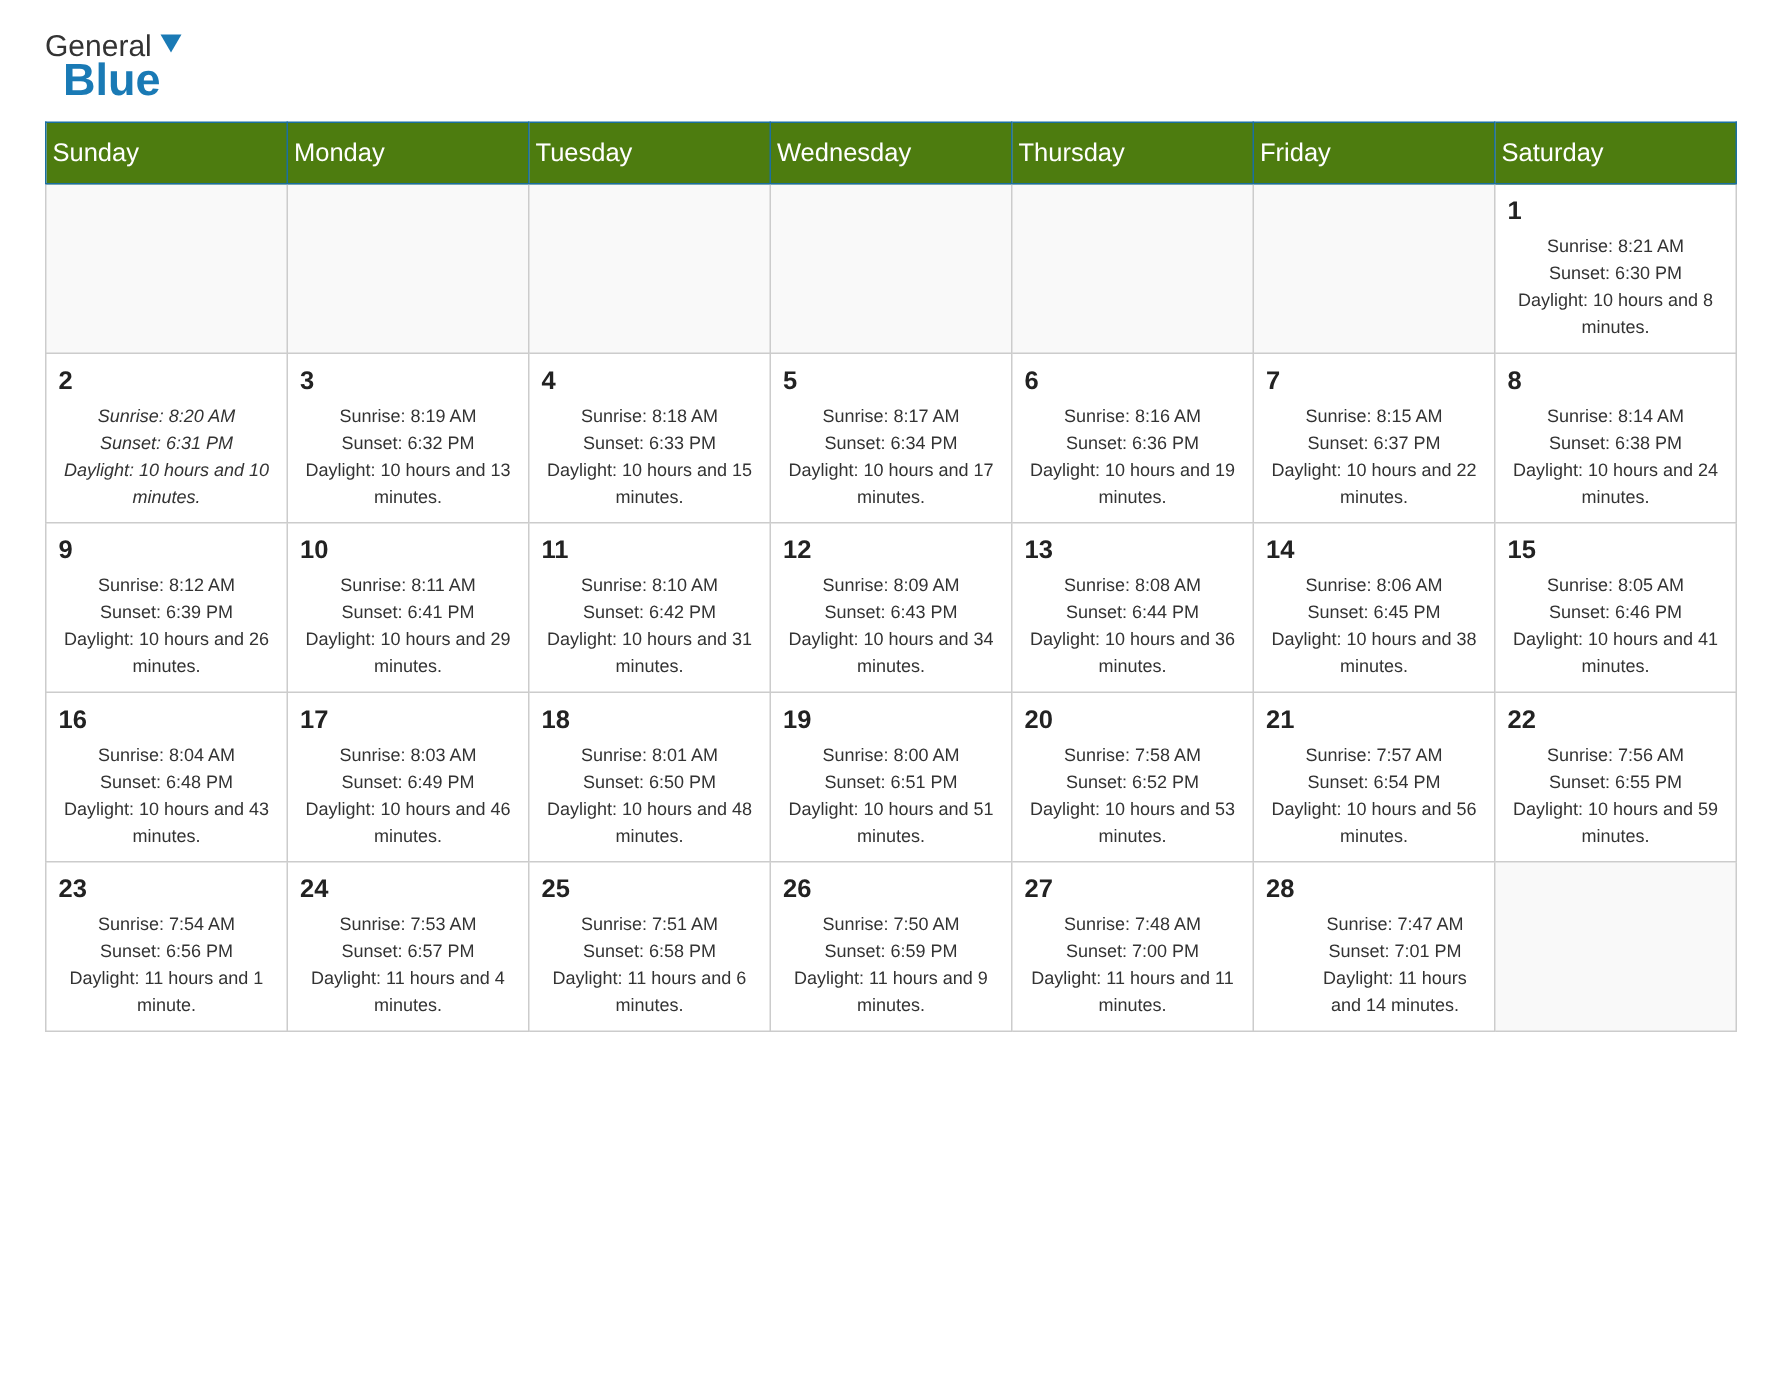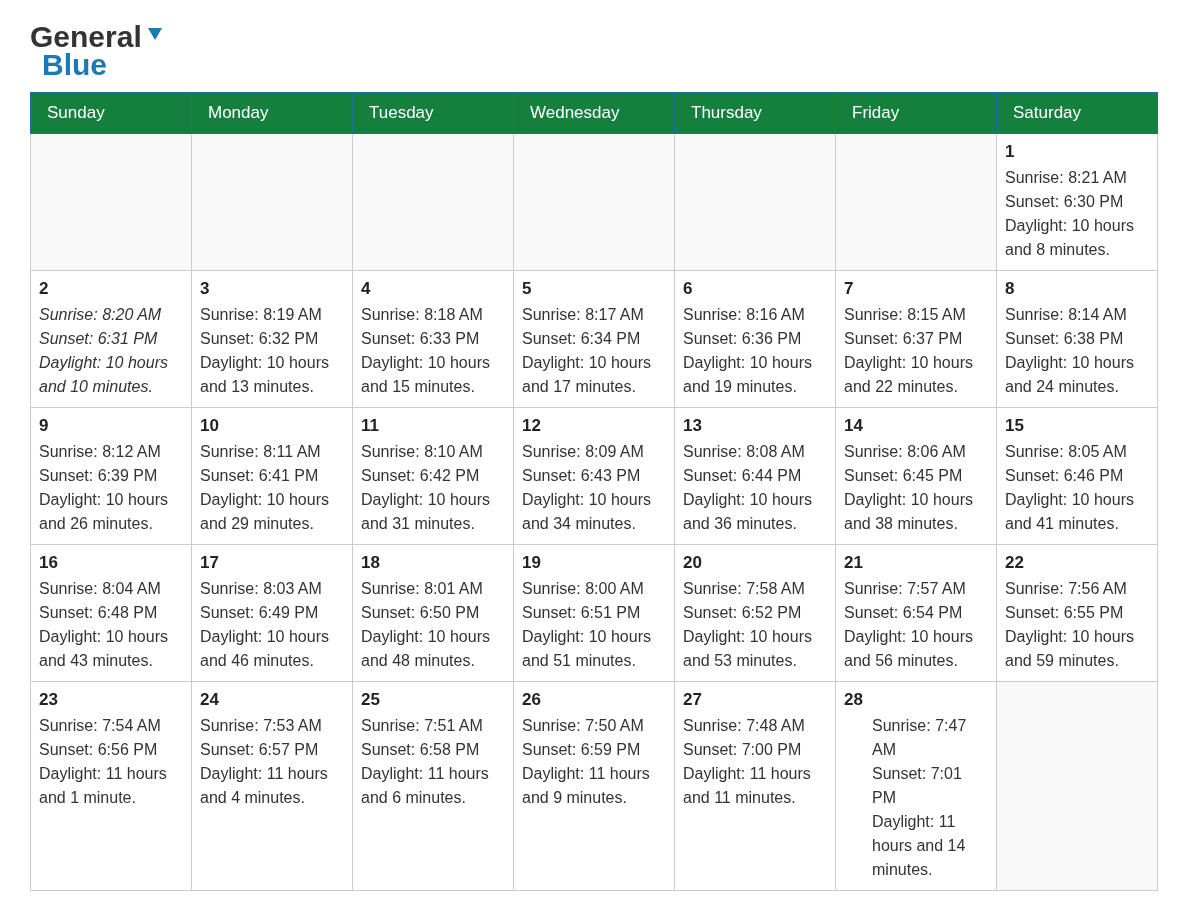--- a/index.html
+++ b/index.html
@@ -34,23 +34,23 @@
       font-size: 20px;
       color: #444;
       margin-top: 4px;
     }
     .calendar {
       width: 100%;
       border-collapse: collapse;
       margin-top: 10px;
     }
     .calendar th {
-      background-color: #15803d;
+      background-color: #4d7c0f;
       color: #fff;
-      padding: 10px 16px;
+      padding: 10px 4px;
       text-align: left;
       font-size: 17px;
       font-weight: normal;
       border: 1px solid #1a6fa0;
     }
     .calendar td {
       vertical-align: top;
       padding: 8px;
       border: 1px solid #ccc;
       width: calc(100% / 7);
@@ -62,32 +62,33 @@
       background: #f9f9f9;
     }
     .day-num {
       font-size: 17px;
       font-weight: bold;
       color: #222;
       margin-bottom: 4px;
       display: block;
     }
     .day-info {
-      font-size: 16px;
+      font-size: 12px;
       color: #333;
       line-height: 1.5;
+      text-align: center;
     }
     .logo-wrapper {
       display: flex;
       align-items: center;
       gap: 0;
     }
     .logo-general {
-      font-size: 30px;
-      font-weight: bold;
+      font-size: 20px;
+      font-weight: normal;
       color: #333;
     }
     .logo-blue-part {
       font-size: 30px;
       font-weight: bold;
       color: #1a7ab5;
     }
   </style>
 </head>
 <body>

